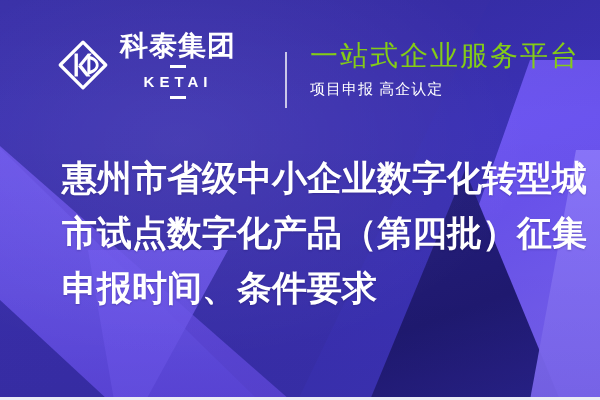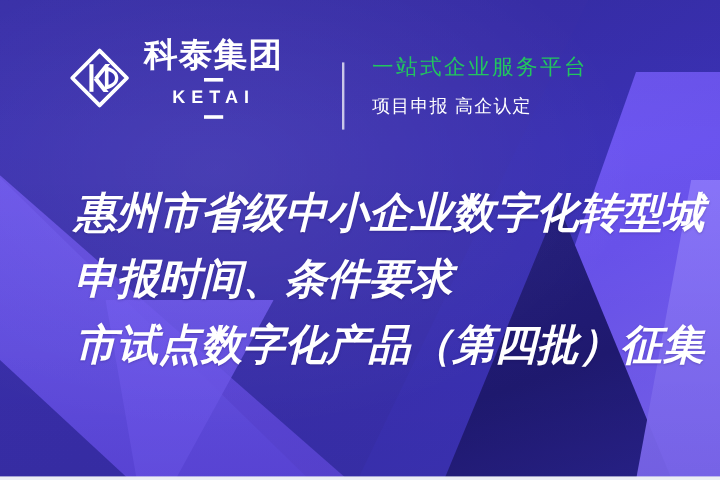--- a/index.html
+++ b/index.html
@@ -118,33 +118,32 @@
     position:absolute; left:285px; top:52px;
     width:2px; height:56px;
     background:rgba(255,255,255,.72);
   }
 
   .slogan {
     position:absolute; left:310px; top:40px;
     display:flex; flex-direction:column;
   }
   .slogan-main {
-    color:#22c55e; font-size:18px; line-height:32px; letter-spacing:2px;
+    color:#84cc16; font-size:28px; line-height:32px; letter-spacing:2px;
     white-space:nowrap;
   }
   .slogan-sub {
     color:#fff; font-size:15px; line-height:22px; letter-spacing:1px;
     margin-top:6px; white-space:nowrap;
   }
 
   
   .title {
     position:absolute; left:62px; top:150px; width:500px;
     z-index:6;
-    font-style:italic;
   }
   .title-line {
     color:#fff;
     font-size:35px;
     font-weight:bold;
     line-height:55px;
     letter-spacing:0px;
     white-space:nowrap;
     text-shadow:0 1px 2px rgba(20,12,70,.25);
   }
@@ -205,18 +204,18 @@
     <span class="divider"></span>
 
     <div class="slogan">
       <span class="slogan-main">一站式企业服务平台</span>
       <span class="slogan-sub">项目申报 高企认定</span>
     </div>
   </div>
 
   <div class="title">
     <div class="title-line">惠州市省级中小企业数字化转型城</div>
+    <div class="title-line">市试点数字化产品（第四批）征集</div>
     <div class="title-line">申报时间、条件要求</div>
-    <div class="title-line">市试点数字化产品（第四批）征集</div>
   </div>
 
   <div class="footer-rule"></div>
 </div>
 
 </body></html>

